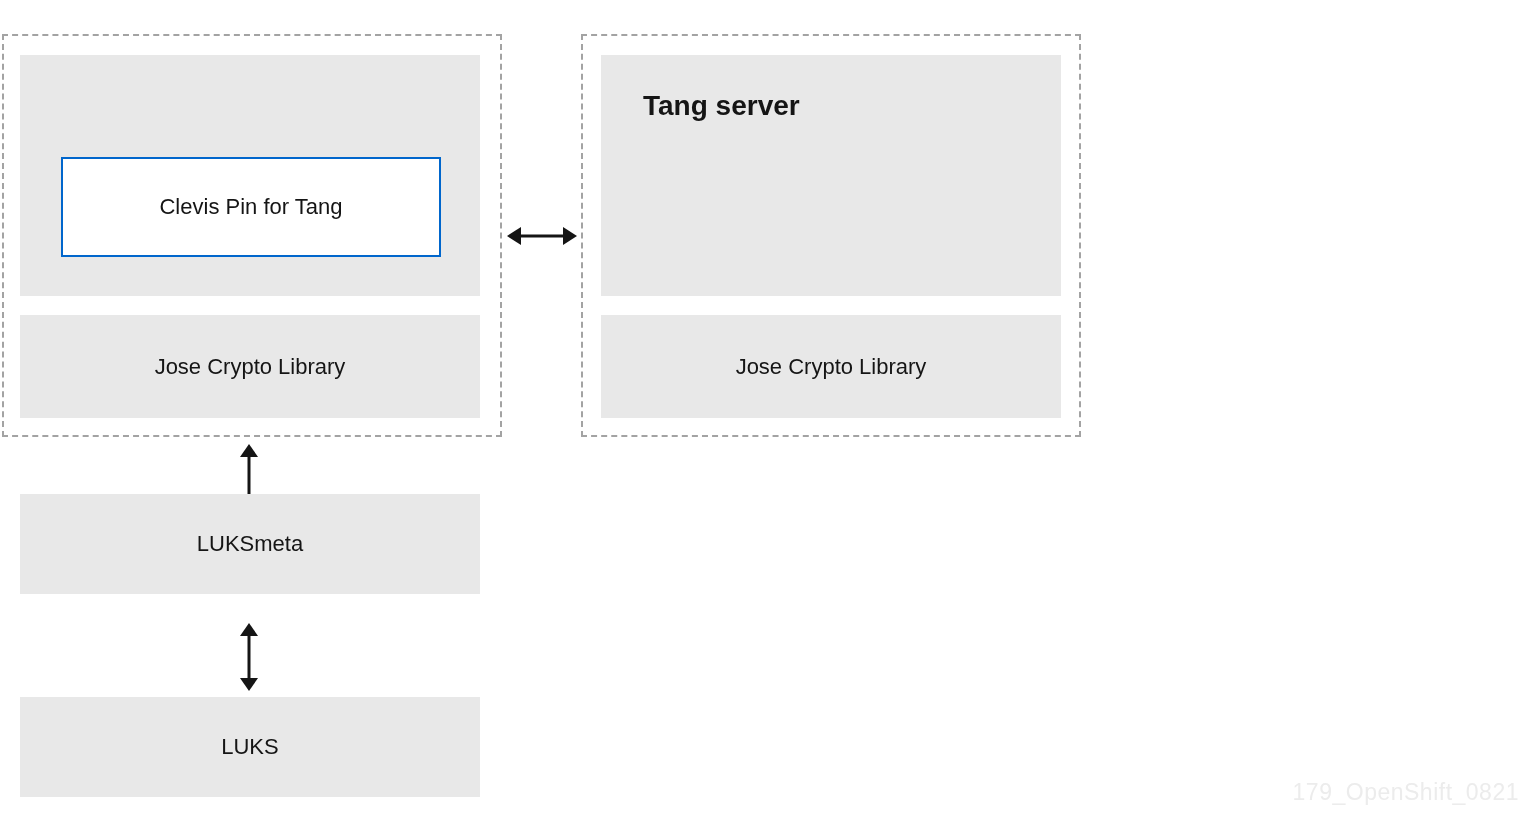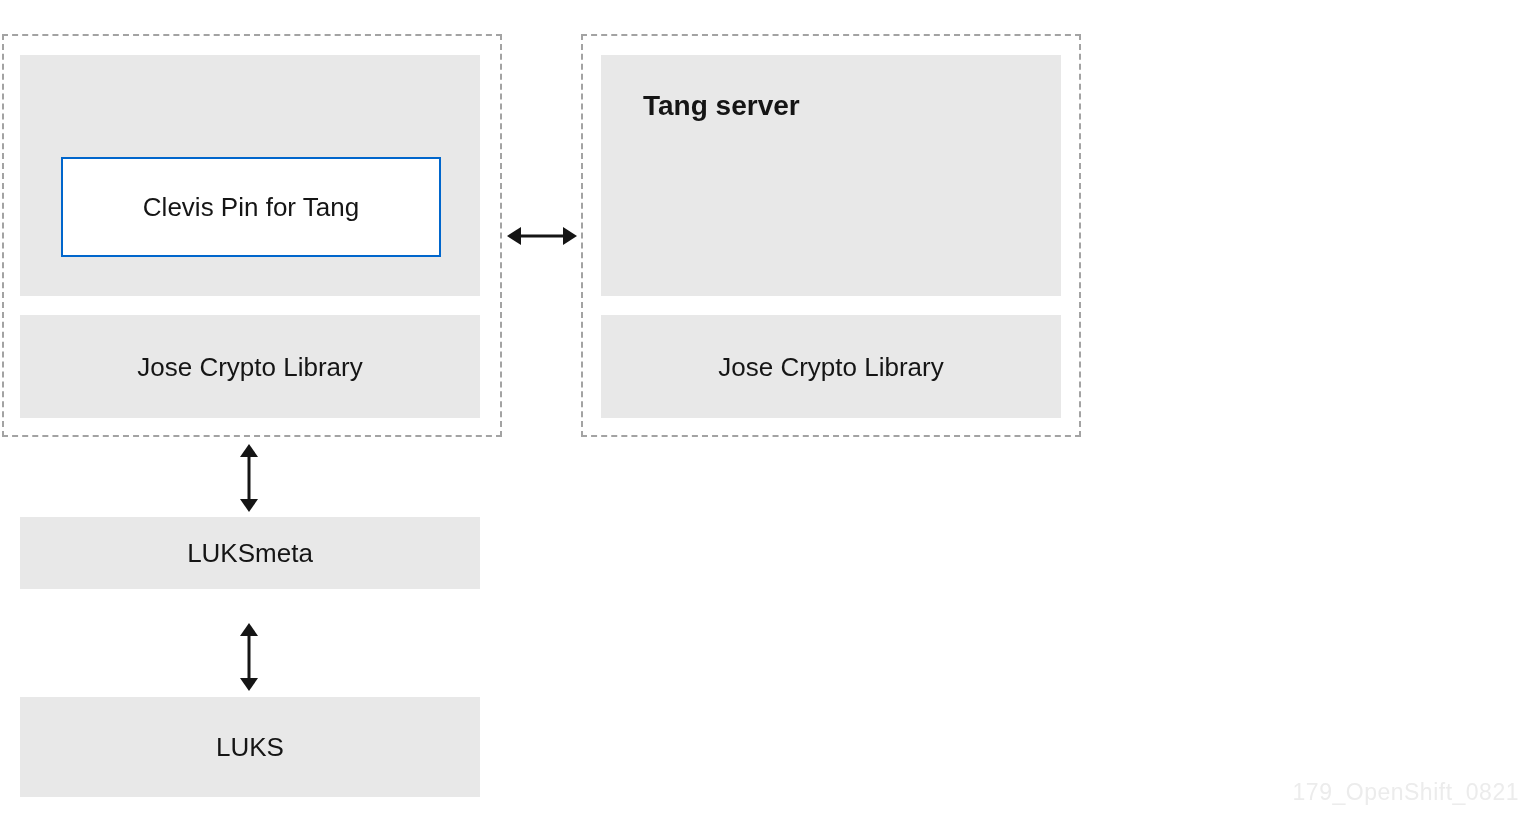--- a/index.html
+++ b/index.html
@@ -39,21 +39,21 @@
     line-height: 1;
     color: var(--text);
     white-space: nowrap;
   }
   .label-box {
     display: flex;
     align-items: center;
     justify-content: center;
   }
   .label-text {
-    font-size: 26px;
+    font-size: 22px;
     font-weight: 400;
     line-height: 1;
     color: var(--text);
     white-space: nowrap;
   }
   .pin-box {
     background: #ffffff;
     border: 2px solid var(--pin-border);
   }
   .arrow line { stroke: var(--arrow); stroke-width: 3; }
@@ -102,21 +102,21 @@
     <polygon points="15,5 15,23 1,14"></polygon>
     <polygon points="57,5 57,23 71,14"></polygon>
   </svg>
 
   <svg class="abs arrow" style="left:235px; top:443px;" width="28" height="70" viewBox="0 0 28 70">
     <line x1="14" y1="12" x2="14" y2="58"></line>
     <polygon points="5,14 23,14 14,1"></polygon>
     <polygon points="5,56 23,56 14,69"></polygon>
   </svg>
 
-  <div class="abs fill-box label-box" style="left:20px; top:517px; width:460px; height:72px;text-align:right;">
+  <div class="abs fill-box label-box" style="left:20px; top:494px; width:460px; height:100px;text-align:right;">
     <span class="label-text">LUKSmeta</span>
   </div>
 
   <svg class="abs arrow" style="left:235px; top:622px;" width="28" height="70" viewBox="0 0 28 70">
     <line x1="14" y1="12" x2="14" y2="58"></line>
     <polygon points="5,14 23,14 14,1"></polygon>
     <polygon points="5,56 23,56 14,69"></polygon>
   </svg>
 
   <div class="abs fill-box label-box" style="left:20px; top:697px; width:460px; height:100px;">

